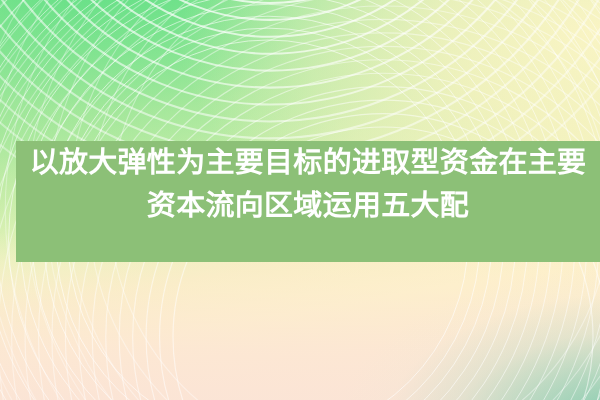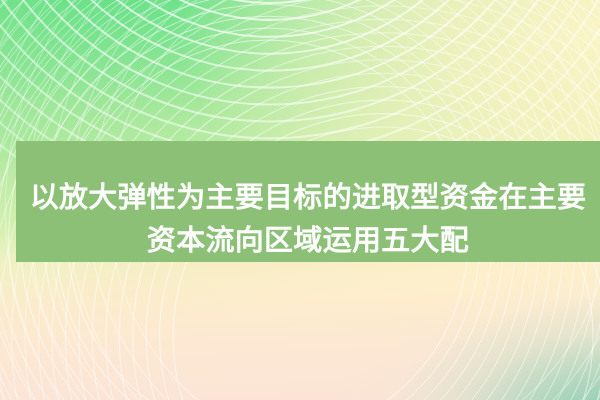--- a/index.html
+++ b/index.html
@@ -134,21 +134,21 @@
 
   
   #title-band {
     position: absolute;
     left: 16px;
     right: 0;
     top: 141px;
     height: 121px;
     background: #8cc077;
     display: flex;
-    align-items: flex-end;
+    align-items: flex-start;
     justify-content: center;
     z-index: 5;
   }
 
   #banner-title {
     margin: 0;
     padding: 0 4px;
     width: 100%;
     box-sizing: border-box;
     text-align: center;

